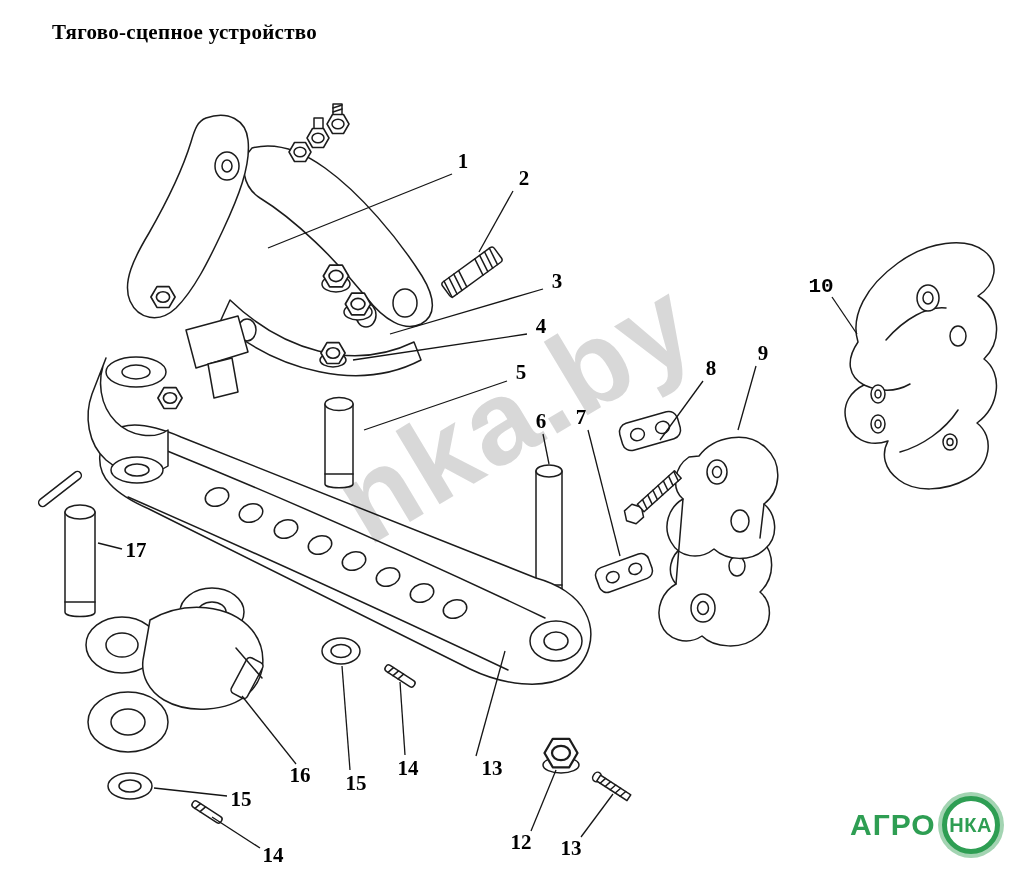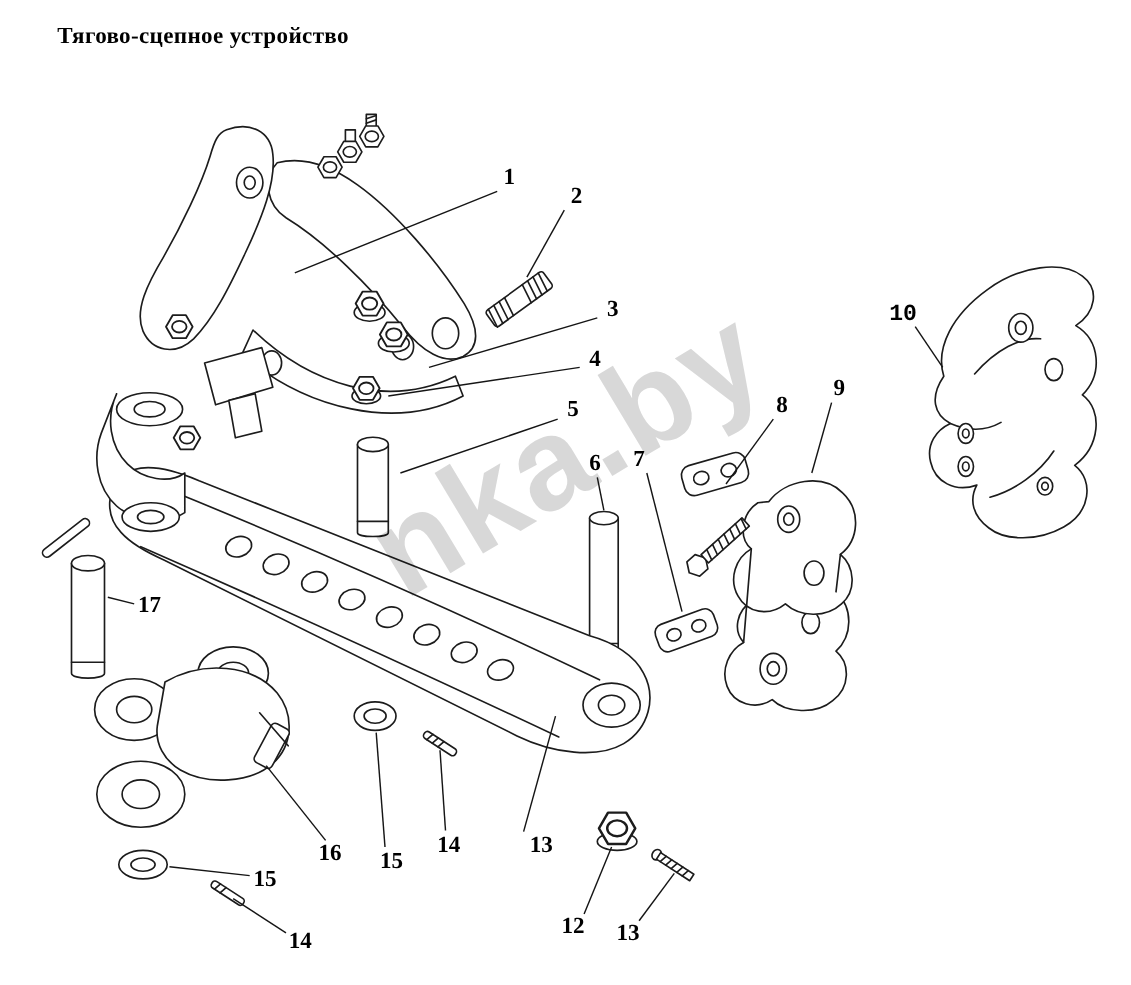--- a/index.html
+++ b/index.html
@@ -274,14 +274,20 @@
       <div class="callout" style="left: 521px; top: 842px; text-align: right;">12</div>
       <div class="callout" style="left: 492px; top: 768px;">13</div>
       <div class="callout" style="left: 408px; top: 768px;">14</div>
       <div class="callout" style="left: 356px; top: 783px;">15</div>
       <div class="callout" style="left: 300px; top: 775px;">16</div>
       <div class="callout" style="left: 273px; top: 855px;">14</div>
       <div class="callout" style="left: 241px; top: 799px;">15</div>
       <div class="callout" style="left: 136px; top: 550px;">17</div>
     </div>
 
+  <div class="logo">
+    <span class="logo-text">АГРО</span>
+    <span class="logo-ring">
+      <span>НКА</span>
+    </span>
+  </div>
 
 </div>
 
 </body></html>

